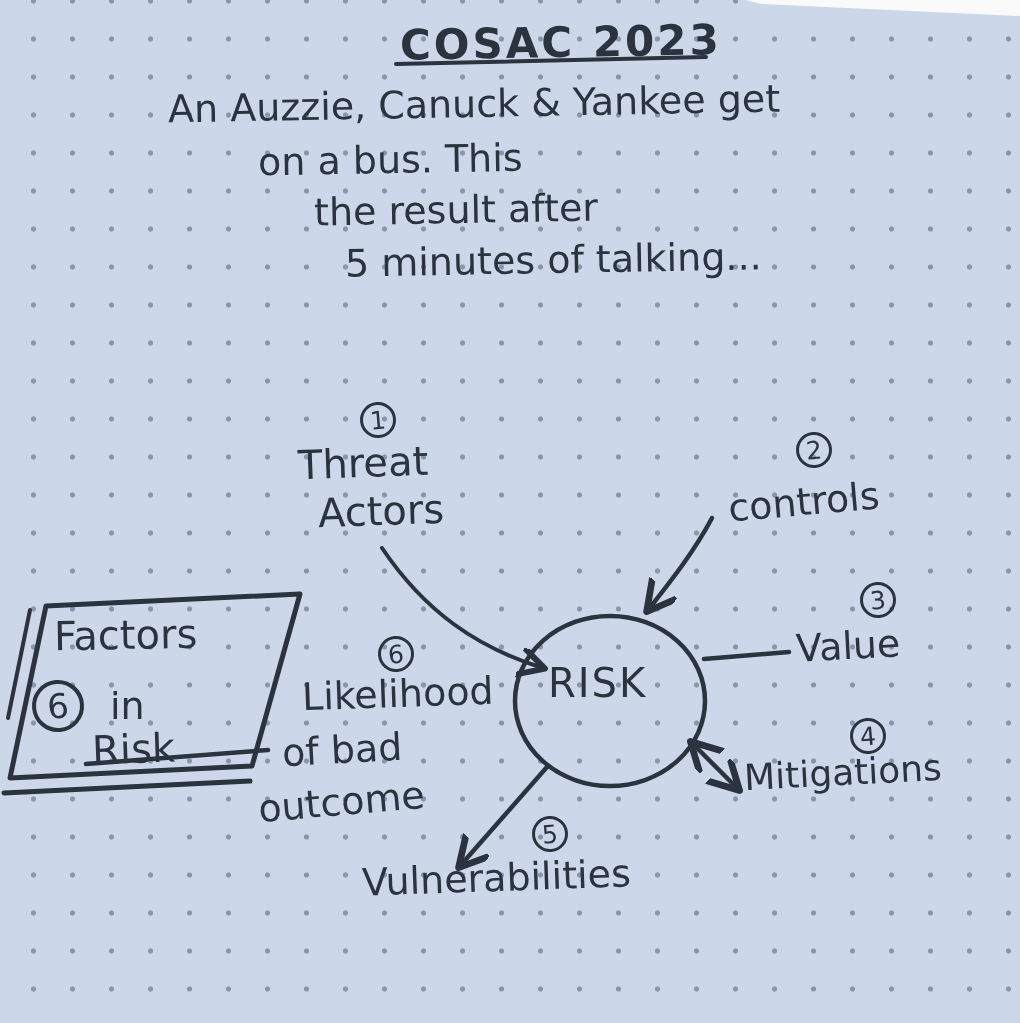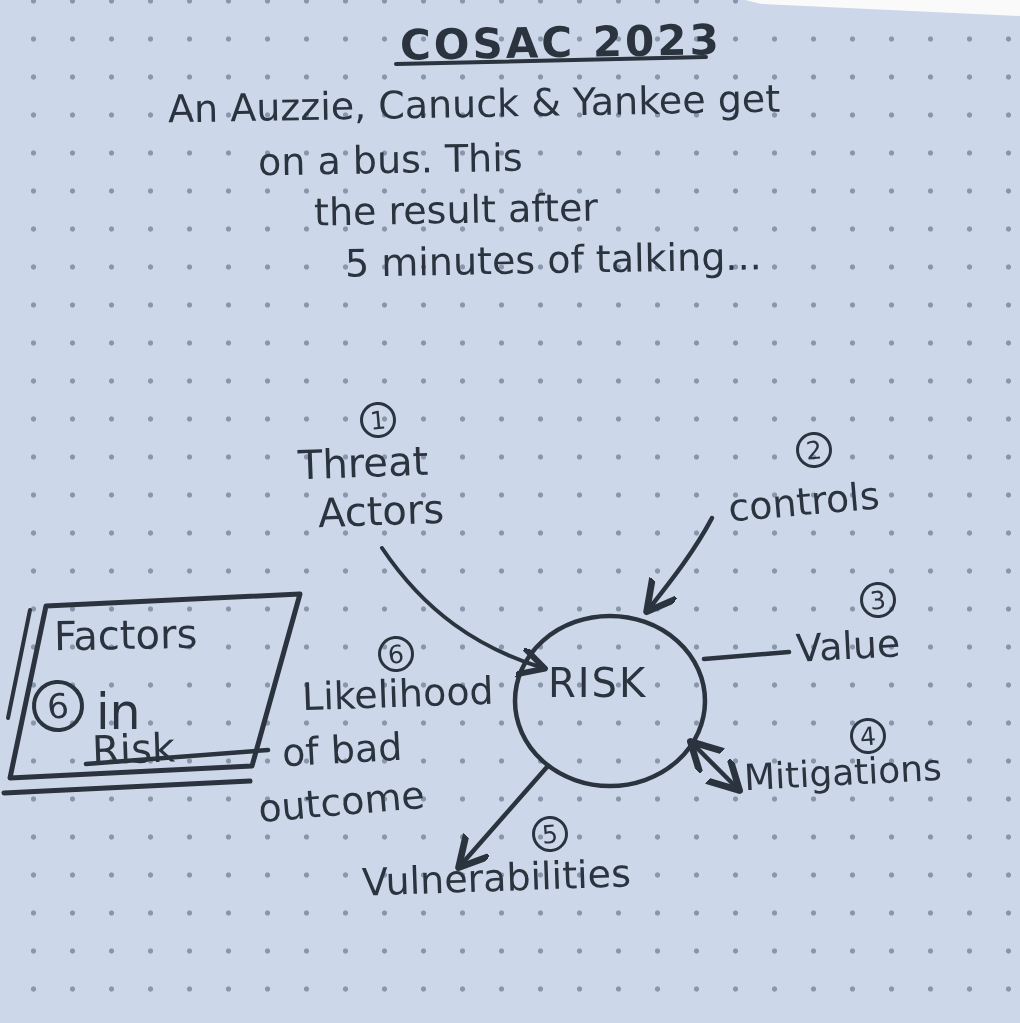--- a/index.html
+++ b/index.html
@@ -103,16 +103,16 @@
   <div class="num" style="left:532px; top:816px;">5</div>
   <div class="hw lbl" style="left:362px; top:856px; transform:rotate(-2deg);">Vulnerabilities</div>
 
   <div class="num" style="left:378px; top:636px;">6</div>
   <div class="hw lbl" style="left:302px; top:672px; transform:rotate(-2deg);">Likelihood</div>
   <div class="hw lbl" style="left:282px; top:728px; transform:rotate(-3deg);">of bad</div>
   <div class="hw lbl" style="left:258px; top:780px; transform:rotate(-5deg);">outcome</div>
 
   <div class="hw" style="left:54px; top:612px; font-size:40px; transform:rotate(-1deg);">Factors</div>
   <div class="num big" style="left:32px; top:680px;">6</div>
-  <div class="hw" style="left:96px; top:684px; font-size:49px;">in</div>
+  <div class="hw" style="left:110px; top:684px; font-size:38px;">in</div>
   <div class="hw" style="left:92px; top:726px; font-size:40px; transform:rotate(-2deg);">Risk</div>
 
 </div>
 
 </body></html>

